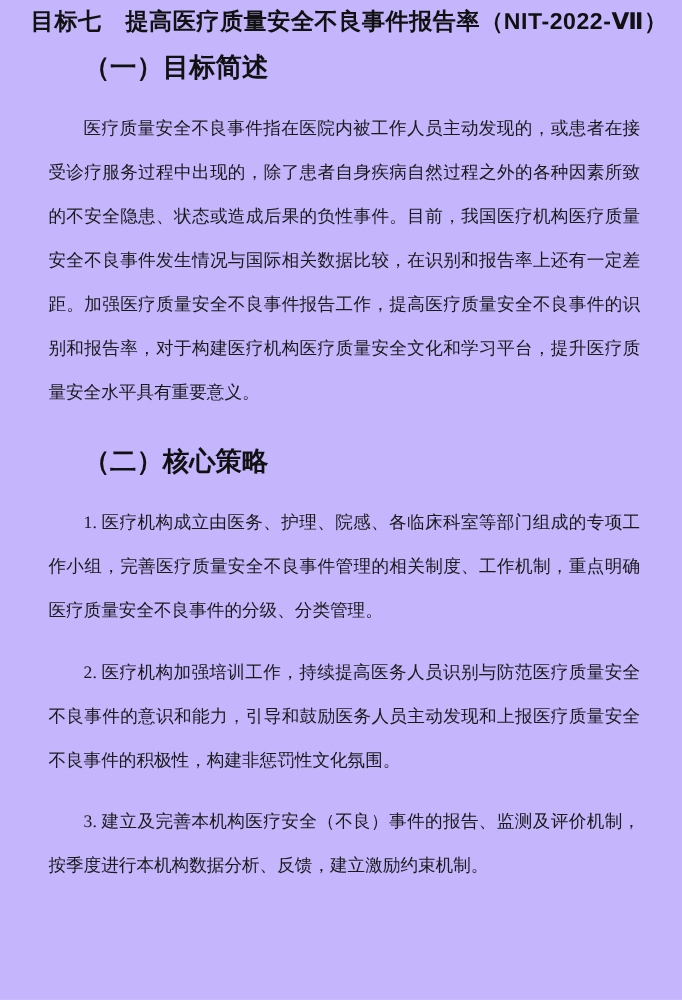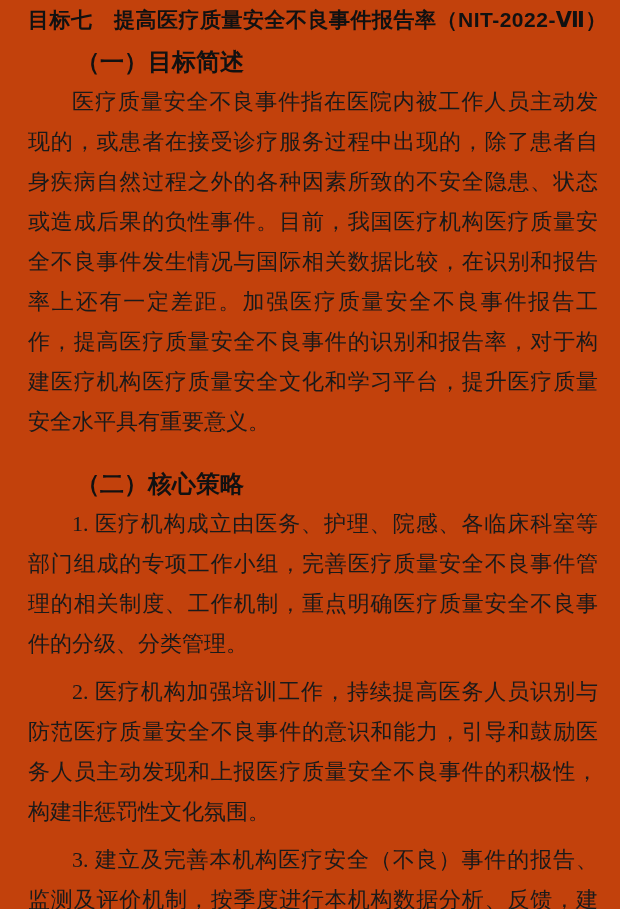--- a/index.html
+++ b/index.html
@@ -4,21 +4,21 @@
 <style>
   html, body {
     margin: 0;
     padding: 0;
     background: #ffffff;
   }
   .page {
     position: relative;
     width: 620px;
     height: 909px;
-    background: #c2410c;
+    background: #c4b5fd;
     overflow: hidden;
     box-sizing: border-box;
     padding: 4px 22px 0 28px;
     color: #1a1a1a;
   }
   .doc-title {
     margin: 0;
     font-family: "Liberation Sans", "DejaVu Sans", sans-serif;
     font-weight: bold;
     font-size: 21px;
@@ -32,23 +32,23 @@
     font-family: "Liberation Serif", "DejaVu Serif", serif;
     font-weight: bold;
     font-size: 24px;
     line-height: 40px;
     text-indent: 2em;
     color: #111111;
   }
   .h-goal { margin-top: 6px; }
   .h-strategy { margin-top: 22px; }
   .doc-para {
-    margin: 0;
+    margin: 16px;
     font-family: "Liberation Serif", "DejaVu Serif", serif;
-    font-size: 22px;
+    font-size: 16px;
     line-height: 40px;
     text-indent: 2em;
     text-align: justify;
     text-justify: inter-ideograph;
     color: #1a1a1a;
   }
   .mt8 { margin-top: 8px; }
 </style>
 </head>
 <body>

